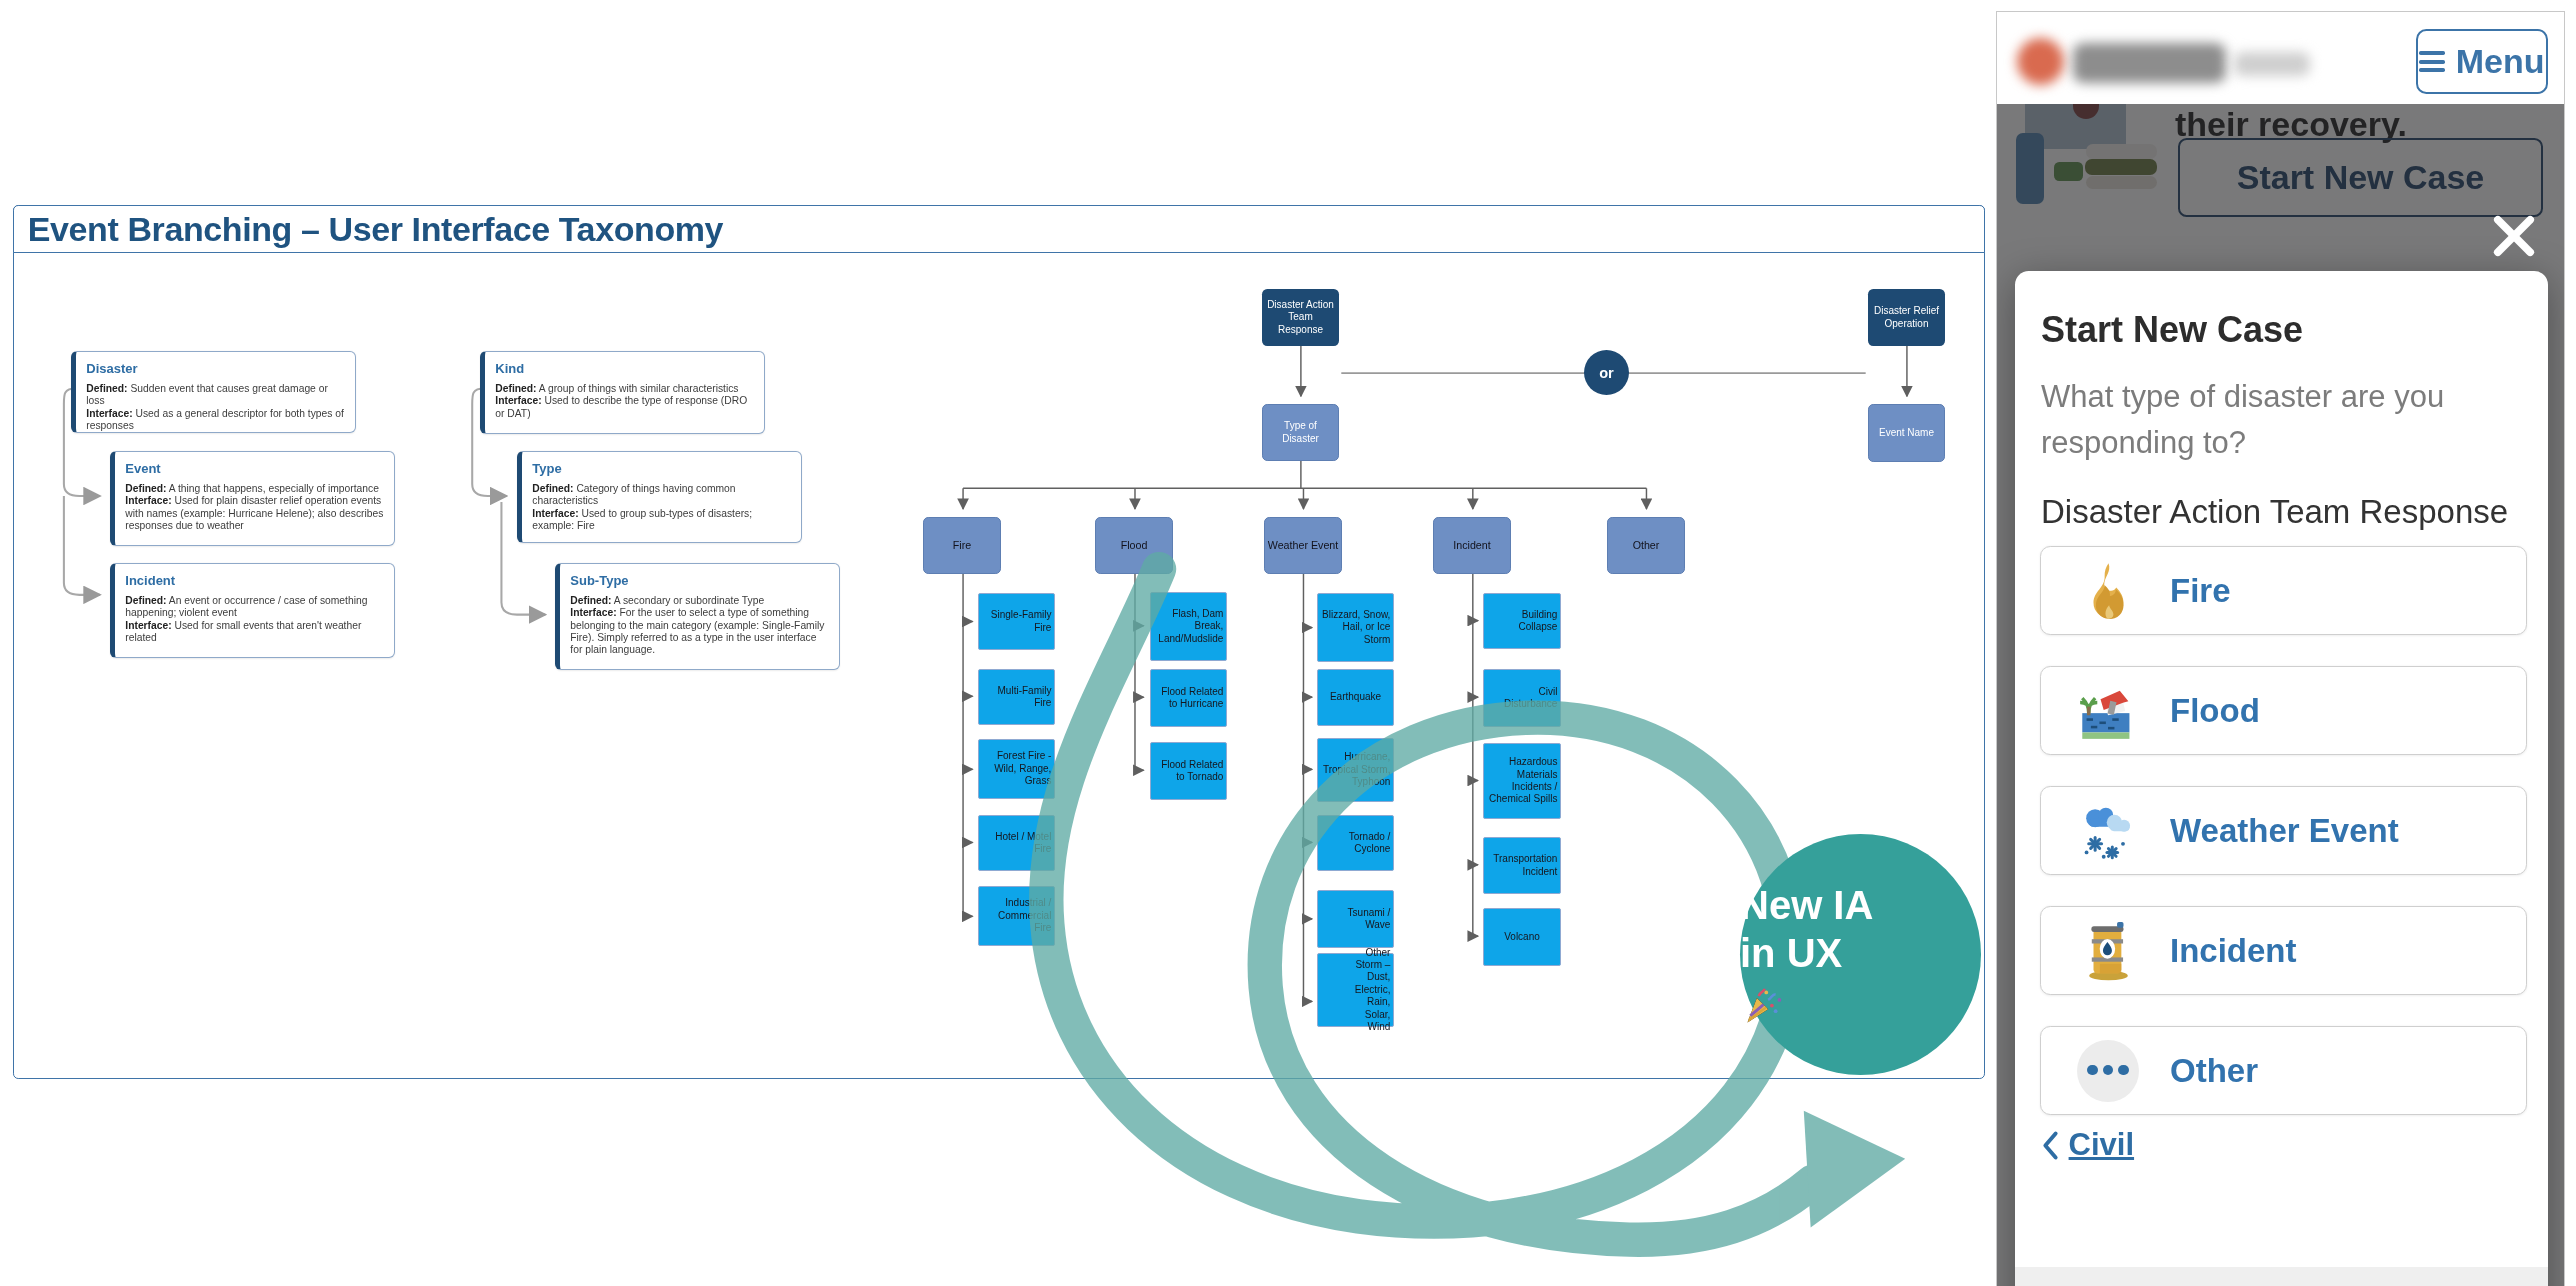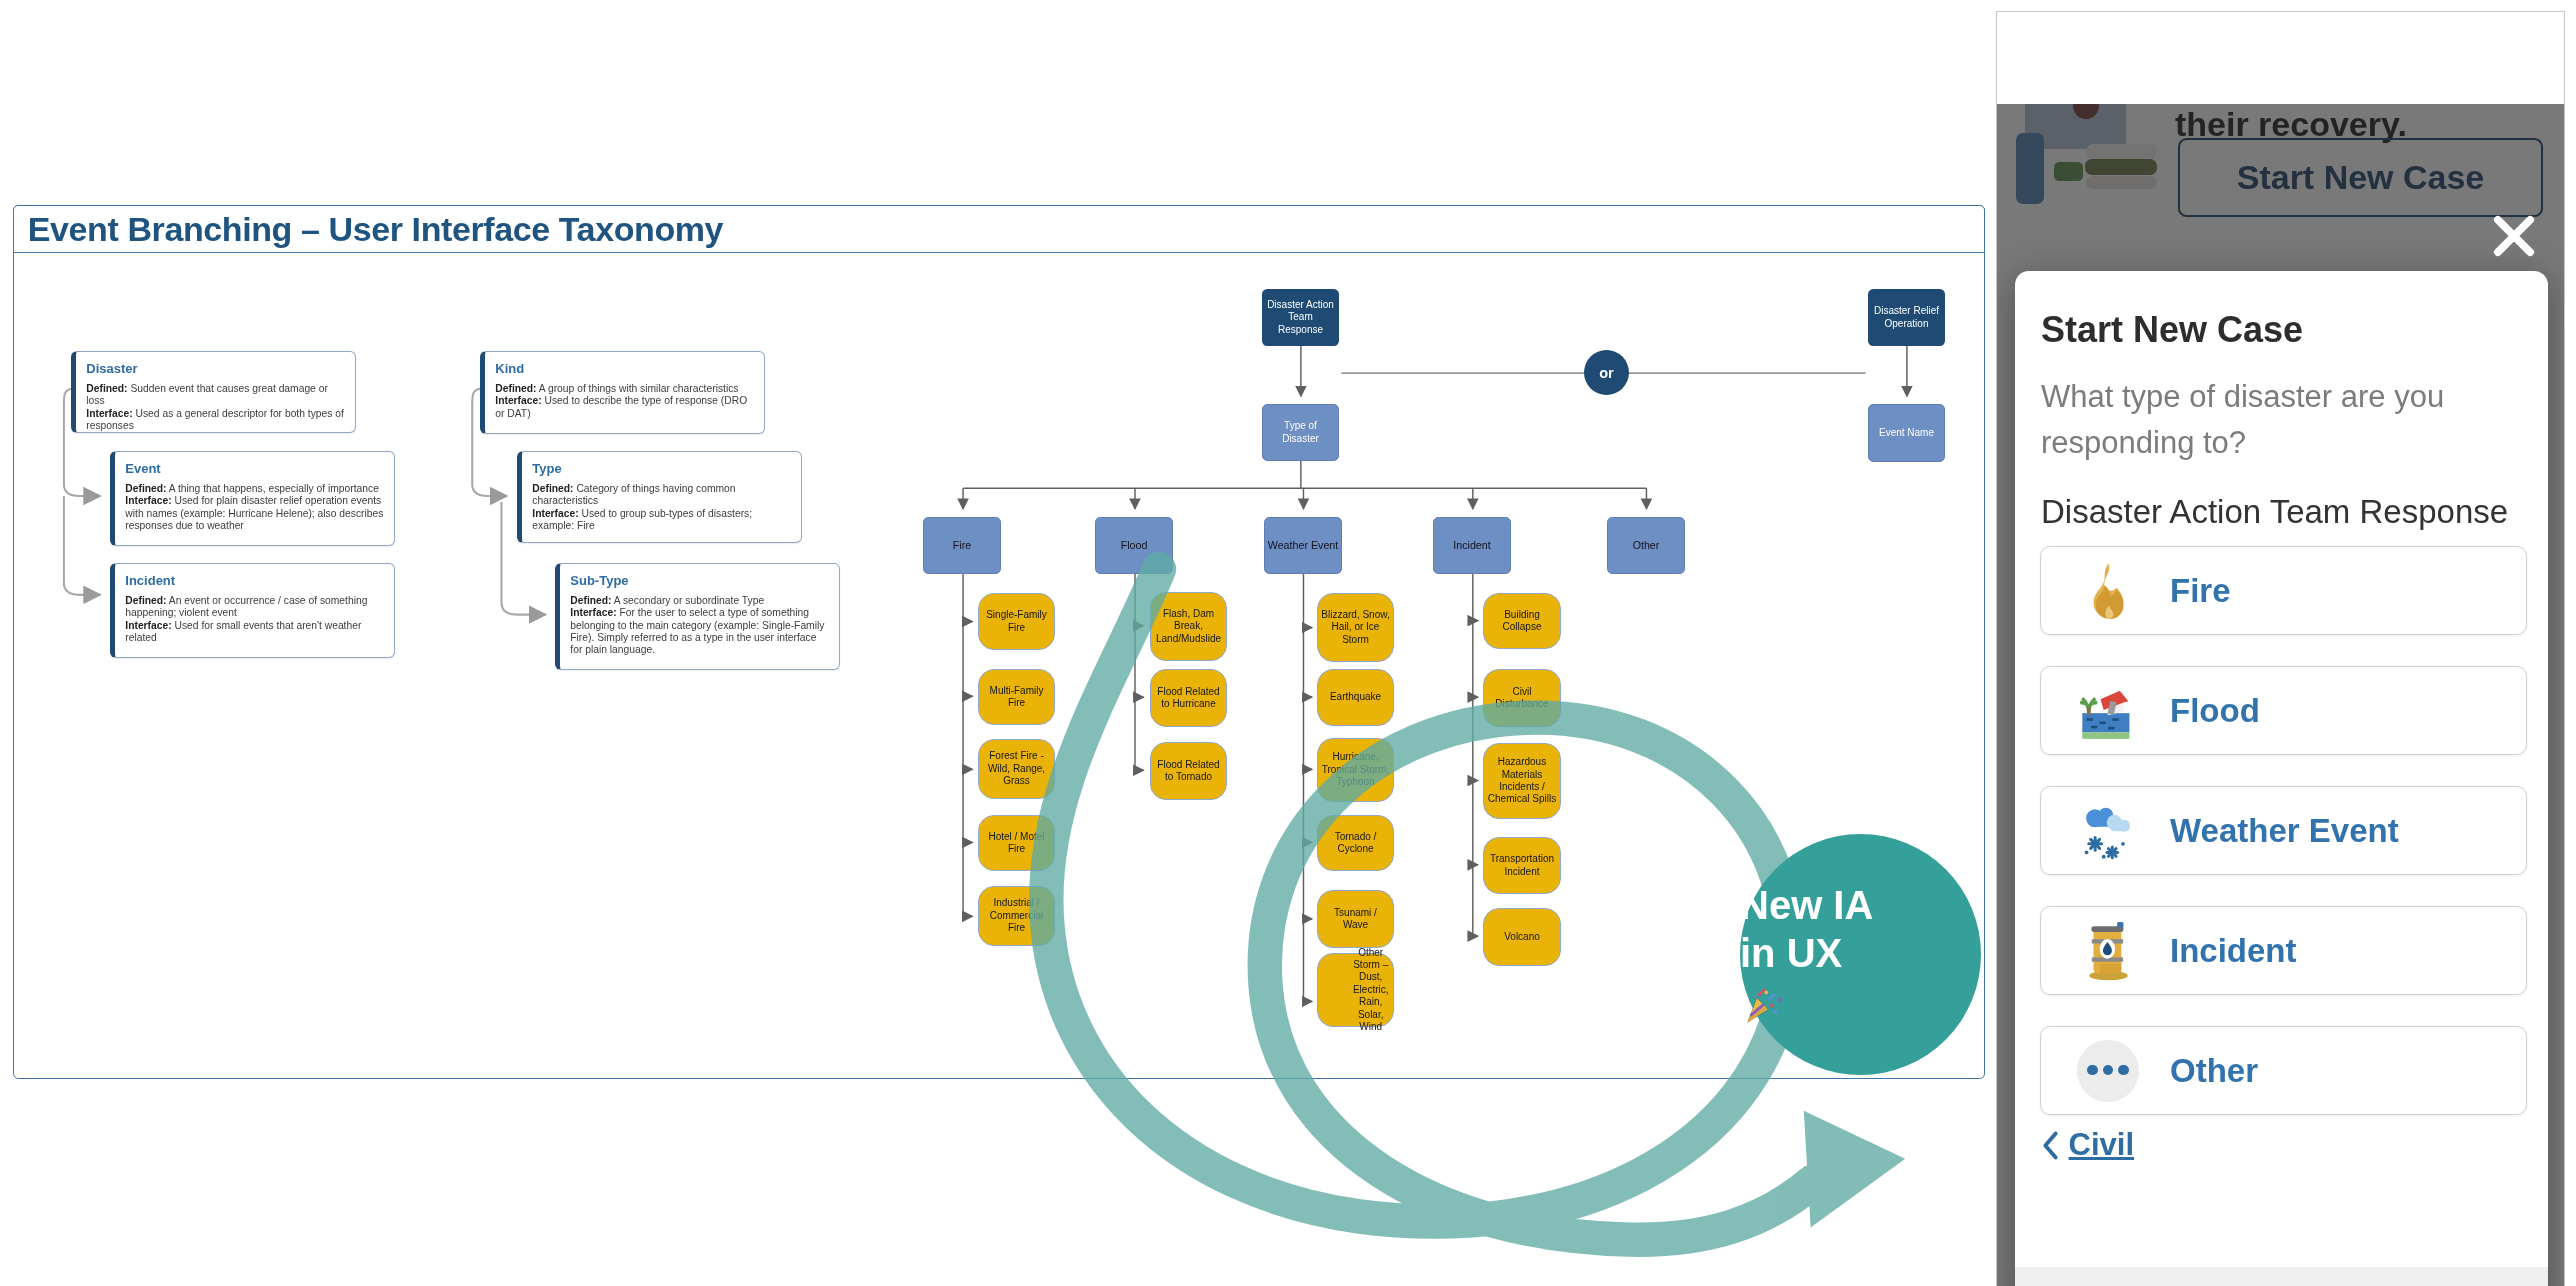--- a/index.html
+++ b/index.html
@@ -13,23 +13,23 @@
   .defbox{background:#fff;border:1.3px solid #8fa9c9;border-left:5.2px solid #1e4a73;border-radius:6px;
     padding:8.6px 10.3px;z-index:3;box-shadow:0 0.9px 1.7px rgba(0,0,0,0.08);}
   .defterm{font-size:13px;font-weight:bold;color:#2e6da4;margin-bottom:7.7px;}
   .defrow{font-size:10.3px;color:#3c3c3c;line-height:1.18;}
   .defrow b{color:#222;}
   .node{z-index:3;border-radius:5.2px;display:flex;align-items:center;justify-content:center;
     text-align:center;line-height:1.22;padding:2.6px;box-sizing:border-box;}
   .nd{background:#1e4a73;color:#fff;font-size:10px;}
   .nm{background:#6e8fc4;color:#fff;font-size:10px;border:0.9px solid #5d7eb2;}
   .nc{background:#6e8fc4;color:#12121c;font-size:10.7px;border:0.9px solid #5d7eb2;}
-  .sn{position:absolute;background:#eab308;border:0.9px solid #8fa9d2;border-radius:16px;color:#16161d;
+  .sn{position:absolute;background:#0ea5e9;border:0.9px solid #8fa9d2;border-radius:2px;color:#16161d;
     font-size:10px;line-height:1.24;display:flex;align-items:center;justify-content:center;
-    text-align:center;padding:2.6px;box-sizing:border-box;z-index:3;}
+    text-align:right;padding:2.6px;box-sizing:border-box;z-index:3;}
   #ornode{left:1584px;top:350px;width:45px;height:45px;border-radius:50%;background:#1e4a73;color:#fff;
     font-size:14.6px;font-weight:bold;display:flex;align-items:center;justify-content:center;z-index:4;}
   svg.layer{position:absolute;left:0;top:0;z-index:2;pointer-events:none;}
   svg.top{z-index:5;}
   
   #badge{left:1740px;top:834px;width:241px;height:241px;border-radius:50%;background:#35a09a;z-index:9;
     display:flex;flex-direction:column;align-items:flex-start;justify-content:center;color:#fff;
     font-weight:bold;font-size:40px;line-height:1.2;text-align:center;}
   
   #phone{left:1996px;top:11.2px;width:569px;height:1275px;border:1.3px solid #c8c8c8;border-bottom:none;
@@ -216,20 +216,33 @@
     <path d="M15 9 C17 8 17 6 19 6" fill="none" stroke="#5a8fd9" stroke-width="1.4"></path>
     <circle cx="17" cy="12" r="1" fill="#d94f6a"></circle>
       <circle cx="19" cy="15" r="1" fill="#5a8fd9"></circle>
     <circle cx="14" cy="5" r="1" fill="#e8b84b"></circle>
       <circle cx="21" cy="9" r="1" fill="#8a5fb5"></circle>
   </svg>
 </div>
 
 <div class="abs" id="phone">
 
+  <div class="abs" id="phone-header">
+    <div class="abs blur" style="left:20px;top:26px;width:47px;height:47px;border-radius:50%;background:#d96a4f;"></div>
+    <div class="abs blur" style="left:76px;top:31px;width:153px;height:40px;border-radius:10.3px;background:#8d8d8d;"></div>
+    <div class="abs blur" style="left:237px;top:40px;width:76px;height:24px;border-radius:8.6px;background:#cfcfcf;"></div>
+    <div class="abs" id="menu-btn">
+      <span class="hbars">
+        <span class="hbar"></span>
+          <span class="hbar"></span>
+          <span class="hbar"></span>
+      </span>
+      <span id="menu-label">Menu</span>
+    </div>
+  </div>
 
   <div class="abs" id="phone-content">
 
     <div class="abs" style="left:27.5px;top:0;width:101px;height:45px;background:#aebfd0;"></div>
     <div class="abs" style="left:76px;top:0;width:26px;height:14.6px;background:#7a3b3b;border-radius:0 0 13px 13px;"></div>
     <div class="abs" style="left:19px;top:29px;width:28px;height:71px;background:#4a7fae;border-radius:6.9px;"></div>
     <div class="abs" style="left:89px;top:40px;width:71px;height:14.6px;background:#f2f0ec;border-radius:6.9px;"></div>
     <div class="abs" style="left:88px;top:55px;width:72px;height:16.3px;background:#6b7a3f;border-radius:6.9px;"></div>
     <div class="abs" style="left:89px;top:72px;width:71px;height:13px;background:#e7e3da;border-radius:6.9px;"></div>
     <div class="abs" style="left:57px;top:58px;width:29px;height:19px;background:#5a8f4b;border-radius:5.2px;"></div>

